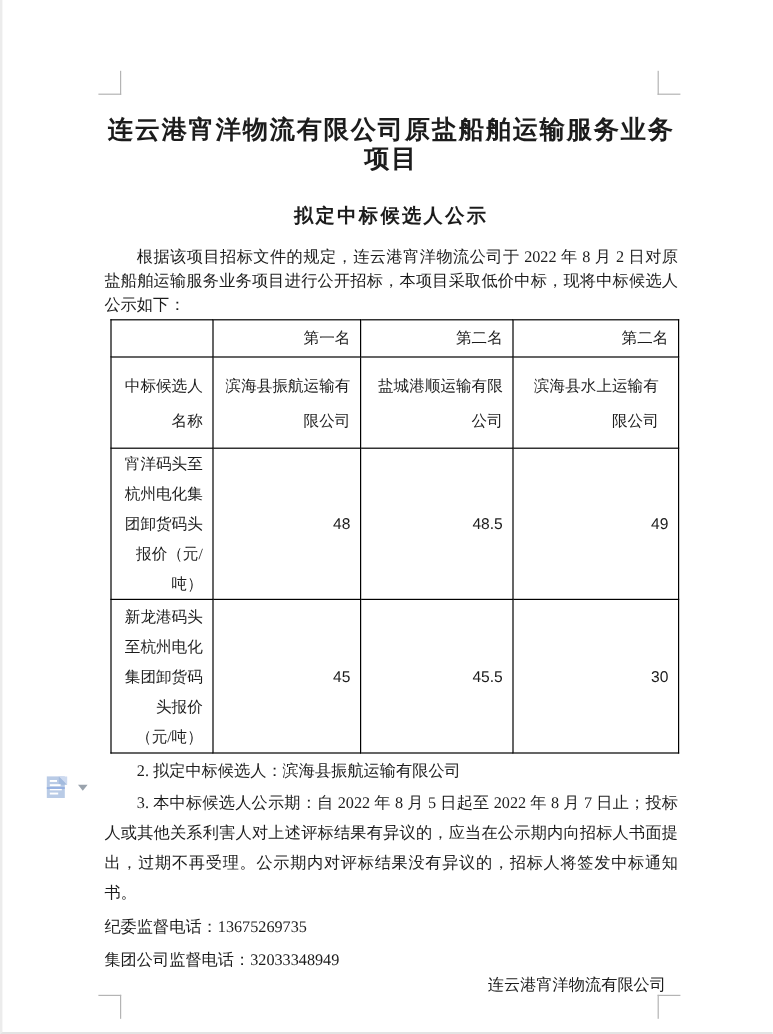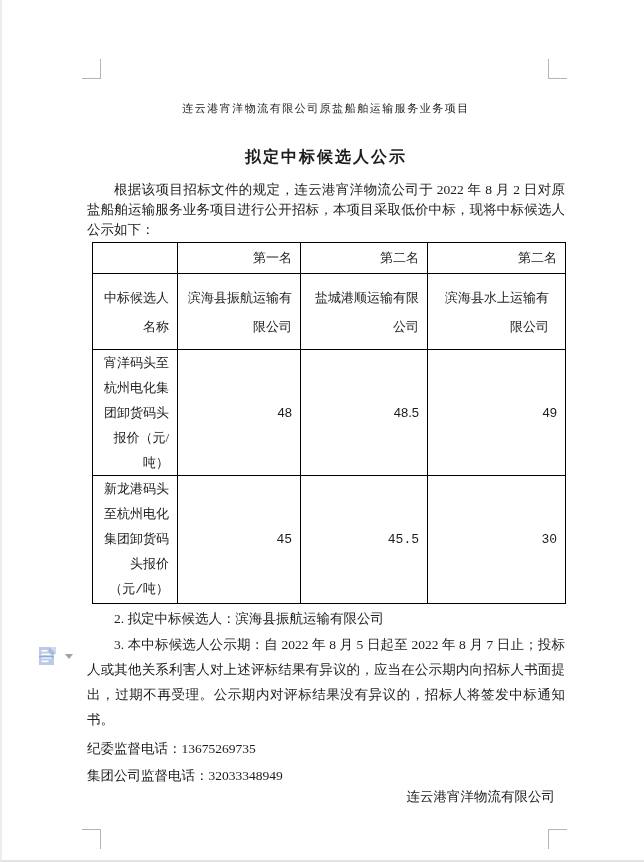--- a/index.html
+++ b/index.html
@@ -24,42 +24,42 @@
   .corner.br{left:546px;top:829px;border-left-width:1px;border-top-width:1px;}
 
   
   .paste-btn{position:absolute;left:36px;top:646px;display:flex;align-items:flex-start;cursor:pointer;}
   .paste-btn svg{display:block;}
   .paste-caret{width:0;height:0;border-left:4px solid transparent;border-right:4px solid transparent;
     border-top:5px solid #9aa3ad;margin:8px 0 0 8px;}
 
   .content{position:absolute;left:85px;top:96px;width:478px;}
 
-  .title{margin:0;font-size:11px;line-height:24px;font-weight:normal;text-align:center;letter-spacing:1.5px;}
+  .title{margin:0;font-size:21px;line-height:24px;font-weight:bold;text-align:center;letter-spacing:1.5px;}
   .subtitle{margin:26px 0 0;font-size:16px;line-height:22px;font-weight:bold;text-align:center;letter-spacing:2px;}
 
   .para{font-size:13.5px;line-height:20px;margin:0;text-align:justify;}
   .indent{text-indent:2em;}
   .intro{margin-top:12px;}
 
   table.candidates{
     border-collapse:collapse;table-layout:fixed;
     width:473px;margin:2px 0 0 5px;
     border:1.5px solid #000;
   }
   table.candidates td, table.candidates th{
     border:1px solid #000;font-weight:normal;
     text-align:right;vertical-align:middle;
     font-size:13px;padding:0 8px;word-break:break-all;
   }
   tr.hdr th{height:30px;}
   tr.names td{height:75px;line-height:29px;}
   tr.names td.c4{padding:0 16px;}
   tr.route1 td{height:124px;}
-  tr.route2 td{height:127px;font-family:Liberation Mono, monospace;}
+  tr.route2 td{height:127px;}
   td.route-label{line-height:25px;padding:0 6px;}
   td.val{font-family:"Liberation Sans","DejaVu Sans",sans-serif;font-size:13.5px;}
 
   .p2{margin-top:5px;}
   .p3{margin-top:3px;line-height:25px;}
   .phone{margin-top:7px;text-align:left;}
   .sig-block{text-align:right;font-size:13.5px;line-height:21px;margin-top:0;padding-right:10px;}
   .sig-block .date-line{padding-right:6px;}
 </style>
 </head>

